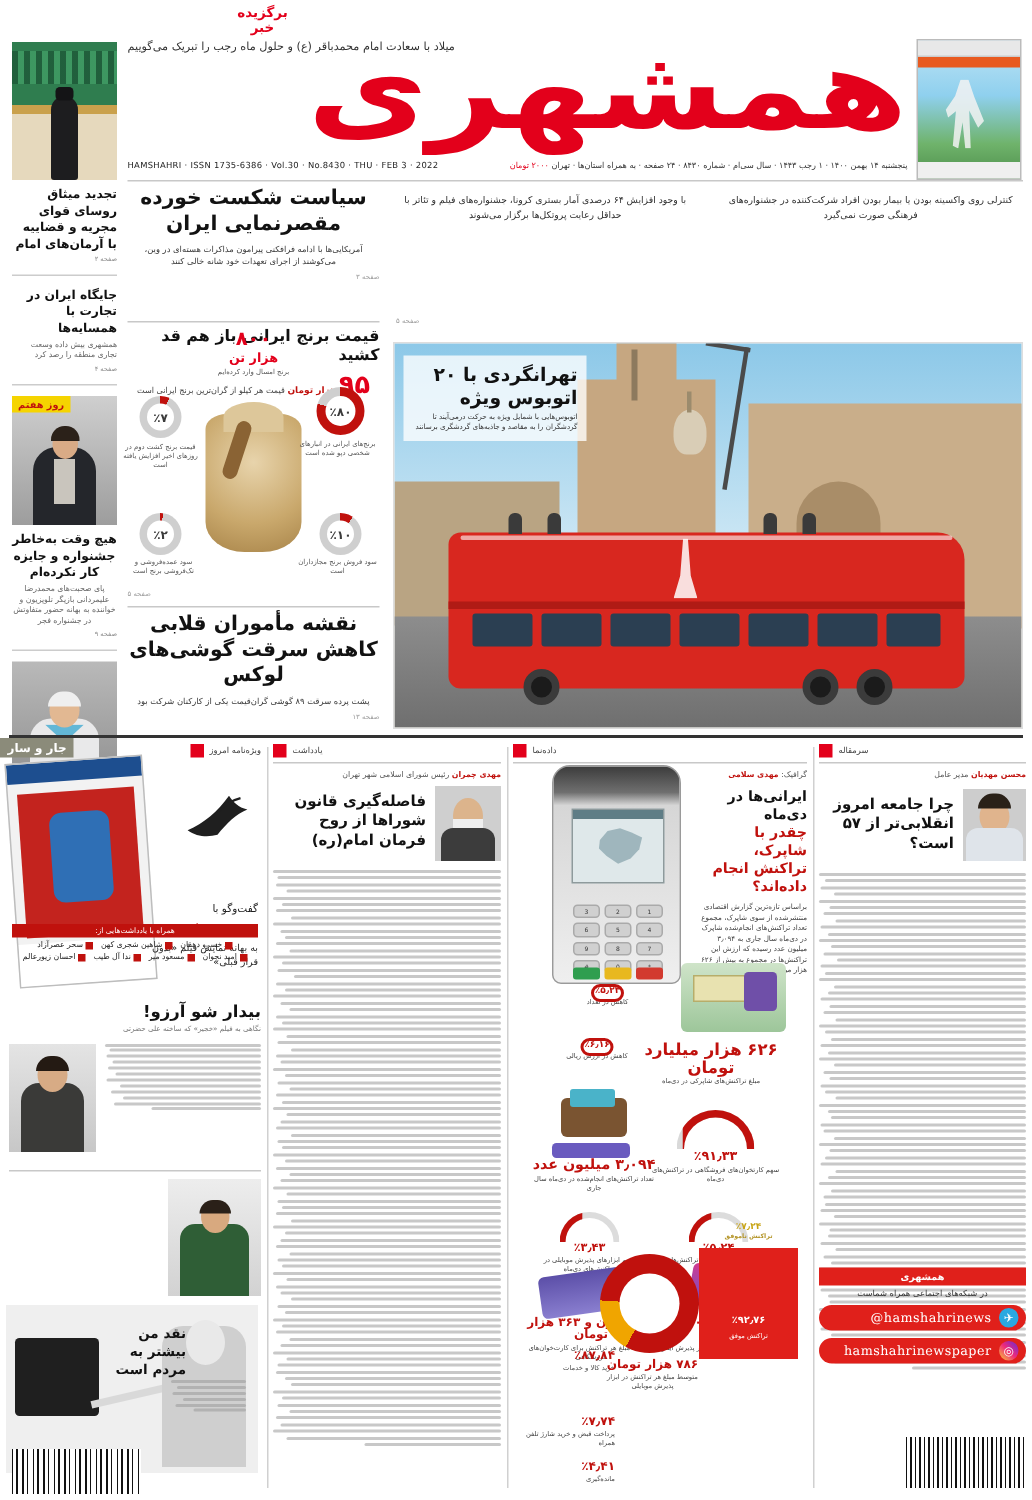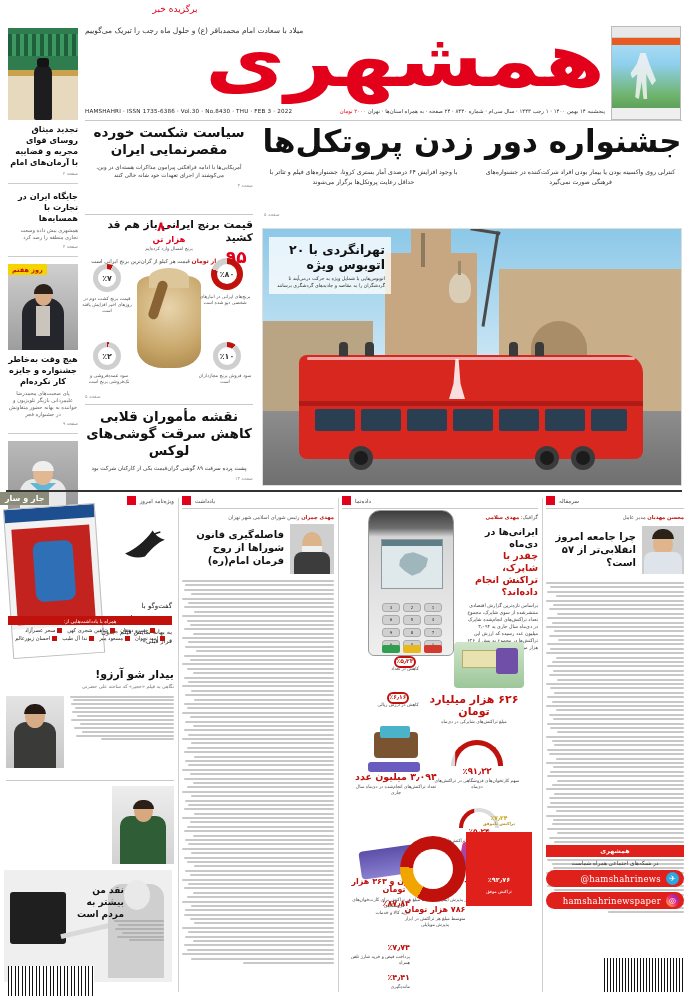--- a/index.html
+++ b/index.html
@@ -28,21 +28,21 @@
   
   .masthead { position:absolute; left:85px; top:4px; width:520px; height:112px; }
   .logo-wrap { position:absolute; right:0; top:14px; width:400px; height:88px; }
   .logo-text {
     color:#e3001b; font-weight:bold; font-size:74px; line-height:84px;
     letter-spacing:-4px; text-align:right; white-space:nowrap;
     font-family:"DejaVu Sans","Liberation Sans",sans-serif;
     transform: scaleX(1.18); transform-origin: right center;
   }
   .logo-badge { position:absolute; right:404px; top:0px; width:52px; height:32px; }
-  .badge-ink { font-size:9px; color:#e3001b; font-weight:normal; line-height:10px; text-align:center; }
+  .badge-ink { font-size:9px; color:#e3001b; font-weight:bold; line-height:10px; text-align:center; }
   .greeting { position:absolute; left:0; top:22px; width:250px; font-size:7.5px; color:#333; text-align:left; }
   .mast-meta-en { position:absolute; left:0; top:104px; font-size:5.6px; color:#222; letter-spacing:.2px; white-space:nowrap;}
   .mast-meta-fa { position:absolute; right:0; top:104px; font-size:5.4px; color:#333; white-space:nowrap; }
   .mast-meta-fa .price { color:#e3001b; }
 
   
   .mini-paper { position:absolute; left:611px; top:26px; width:70px; height:94px;
     background:linear-gradient(#bfe4f5,#8fd0ee 40%,#6fb36b 75%,#4e8f4c);
     border:1px solid #bbb; overflow:hidden; }
   .mini-paper .mp-top { height:11px; background:#e8e8e8; border-bottom:1px solid #ccc; }
@@ -390,21 +390,20 @@
   </div>
   <div class="hrule" style="left:85px; top:404px; width:168px;"></div>
 
   <div class="col-b rtl">
     <div class="hl-2 ctr">نقشه مأموران قلابی کاهش سرقت گوشی‌های لوکس</div>
     <div class="deck ctr">پشت پرده سرقت ۸۹ گوشی گران‌قیمت یکی از کارکنان شرکت بود</div>
     <div class="pagelink">صفحه ۱۳</div>
   </div>
 
   <div class="lead rtl">
-    <h1>جشنواره دور زدن پروتکل‌ها</h1>
     <div class="decks">
       <div class="ctr">کنترلی روی واکسینه بودن یا بیمار بودن افراد شرکت‌کننده در جشنواره‌های فرهنگی صورت نمی‌گیرد</div>
       <div class="ctr">با وجود افزایش ۶۴ درصدی آمار بستری کرونا، جشنواره‌های فیلم و تئاتر با حداقل رعایت پروتکل‌ها برگزار می‌شوند</div>
     </div>
   </div>
   <div style="position:absolute;left:264px;top:208px;" class="pagelink">صفحه ۵</div>
 
   <div class="leadphoto">
     <div class="lp-sky"></div>
     <div class="lp-bldgC"></div>
@@ -749,20 +748,25 @@
         <div class="num" style="font-size:9.5px;">۳٫۰۹۴ میلیون عدد</div>
         <div class="cap">تعداد تراکنش‌های انجام‌شده در دی‌ماه سال جاری</div>
       </div>
 
       <div class="stat" style="right:18px; top:244px; width:86px;">
         <div class="arcbig"></div>
         <div class="num" style="font-size:8.5px;margin-top:1px;">٪۹۱٫۳۳</div>
         <div class="cap">سهم کارتخوان‌های فروشگاهی در تراکنش‌های دی‌ماه</div>
       </div>
 
+      <div class="stat" style="left:10px; top:312px; width:82px;">
+        <div class="arcsm"></div>
+        <div class="num" style="font-size:7.5px;">٪۳٫۴۳</div>
+        <div class="cap">سهم ابزارهای پذیرش موبایلی در تراکنش‌های دی‌ماه</div>
+      </div>
       <div class="stat" style="right:18px; top:312px; width:82px;">
         <div class="arcsm"></div>
         <div class="num" style="font-size:7.5px;">٪۵٫۲۴</div>
         <div class="cap">سهم ابزارهای اینترنتی در تراکنش‌های دی‌ماه</div>
       </div>
 
       <div style="position:absolute;left:18px;top:352px;width:56px;height:28px;background:linear-gradient(#5c4fa8,#8a7fd0);border-radius:4px;transform:rotate(-8deg);"></div>
       <div style="position:absolute;right:22px;top:350px;width:56px;height:28px;background:linear-gradient(#d23a8f,#6a52c9);border-radius:4px;transform:rotate(10deg);"></div>
 
       <div class="stat" style="left:8px; top:382px; width:88px;">

